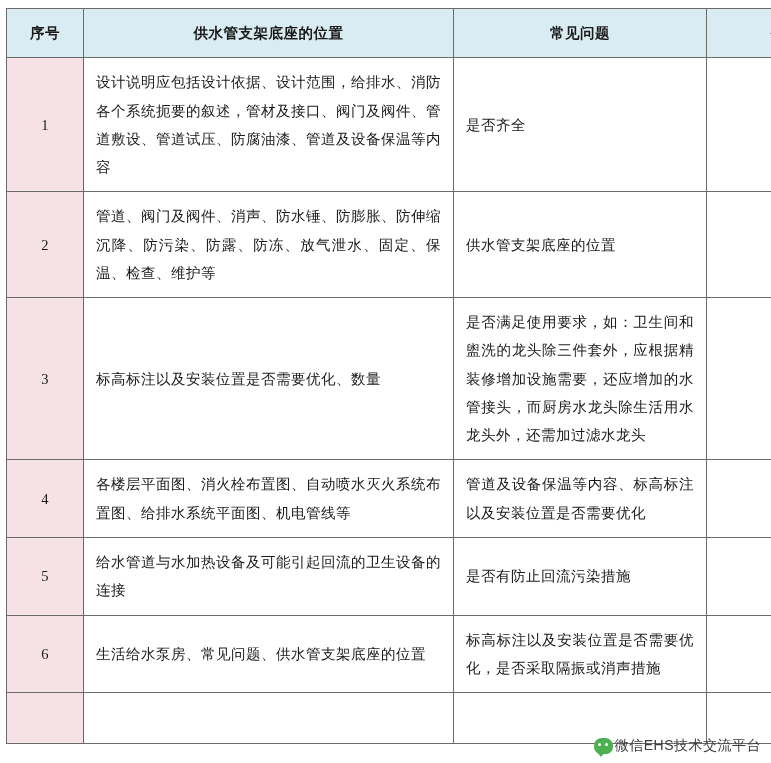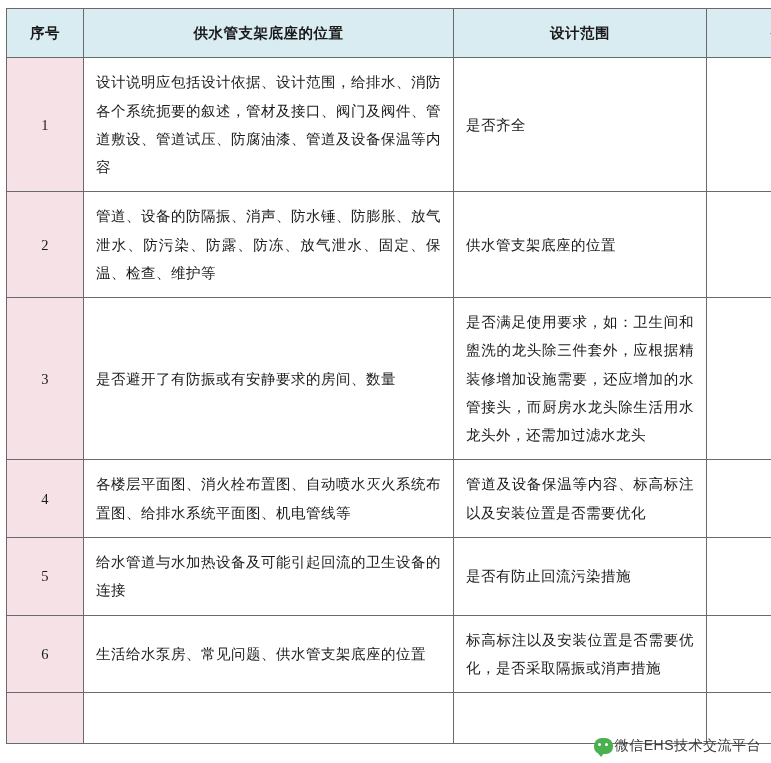--- a/index.html
+++ b/index.html
@@ -115,40 +115,40 @@
 </style>
 </head>
 <body>
 
 <div class="sheet">
   <table class="review-table">
     <thead>
       <tr>
         <th class="col-no">序号</th>
         <th class="col-content">供水管支架底座的位置</th>
-        <th class="col-issue">设计范围</th>
+        <th class="col-issue">常见问题</th>
         <th class="col-remark">备注</th>
       </tr>
     </thead>
     <tbody>
       <tr>
         <td class="cell-no">1</td>
         <td class="cell-content">设计说明应包括设计依据、设计范围，给排水、消防各个系统扼要的叙述，管材及接口、阀门及阀件、管道敷设、管道试压、防腐油漆、管道及设备保温等内容</td>
         <td class="cell-issue">是否齐全</td>
         <td class="cell-remark"></td>
       </tr>
       <tr>
         <td class="cell-no">2</td>
-        <td class="cell-content">管道、设备的防隔振、消声、防水锤、防膨胀、放气泄水、防污染、防露、防冻、放气泄水、固定、保温、检查、维护等</td>
+        <td class="cell-content">管道、阀门及阀件、消声、防水锤、防膨胀、防伸缩沉降、防污染、防露、防冻、放气泄水、固定、保温、检查、维护等</td>
         <td class="cell-issue">供水管支架底座的位置</td>
         <td class="cell-remark"></td>
       </tr>
       <tr>
         <td class="cell-no">3</td>
-        <td class="cell-content">是否避开了有防振或有安静要求的房间、数量</td>
+        <td class="cell-content">标高标注以及安装位置是否需要优化、数量</td>
         <td class="cell-issue">是否满足使用要求，如：卫生间和盥洗的龙头除三件套外，应根据精装修增加设施需要，还应增加的水管接头，而厨房水龙头除生活用水龙头外，还需加过滤水龙头</td>
         <td class="cell-remark"></td>
       </tr>
       <tr>
         <td class="cell-no">4</td>
         <td class="cell-content">各楼层平面图、消火栓布置图、自动喷水灭火系统布置图、给排水系统平面图、机电管线等</td>
         <td class="cell-issue">管道及设备保温等内容、标高标注以及安装位置是否需要优化</td>
         <td class="cell-remark"></td>
       </tr>
       <tr>

